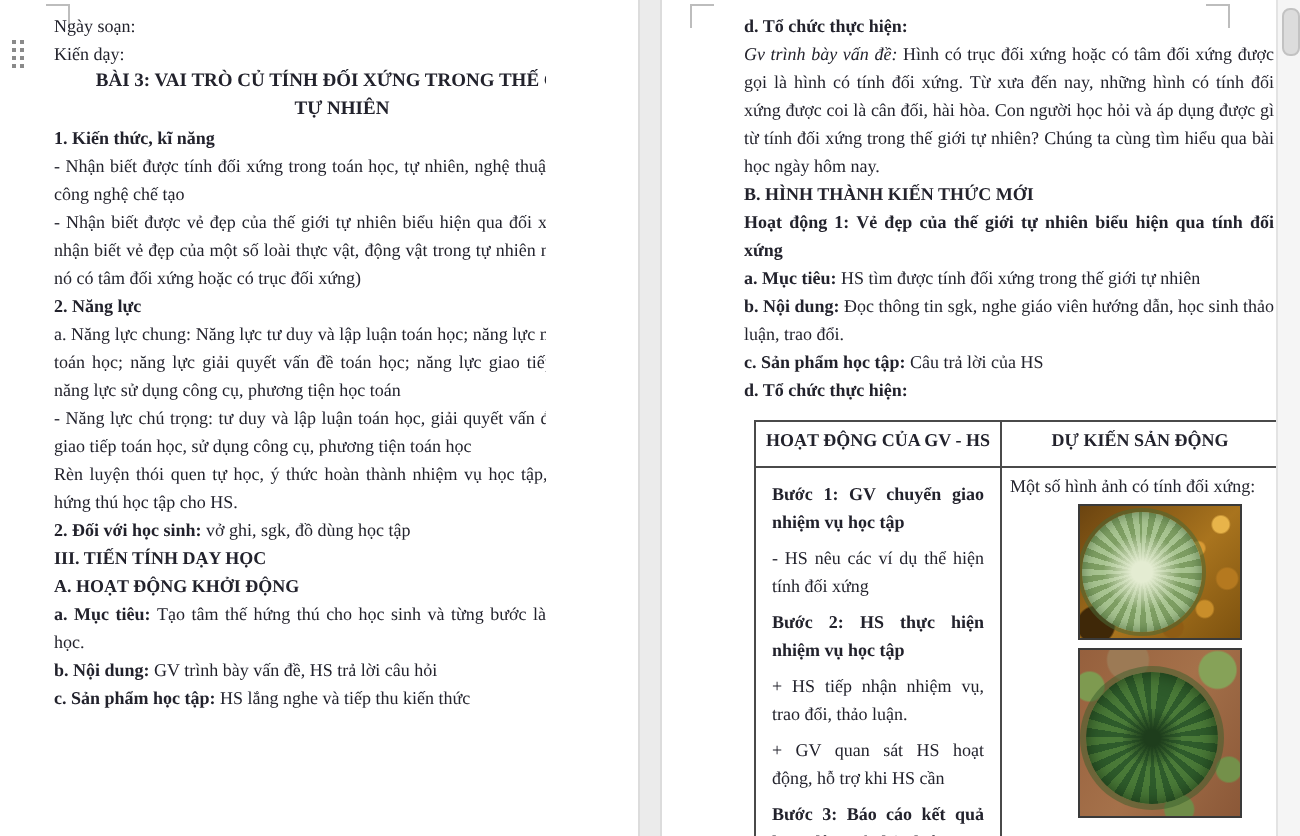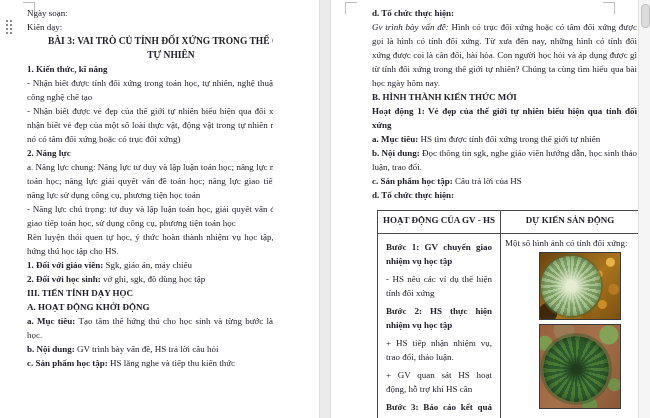--- a/index.html
+++ b/index.html
@@ -88,21 +88,20 @@
         <p><span>Ngày soạn:</span></p>
         <p><span>Kiến dạy:</span></p>
         <p class="ttl"><span class="b">BÀI 3: VAI TRÒ CỦ TÍNH ĐỐI XỨNG TRONG THẾ GIỚI TỰ NHIÊN</span></p>
         <p><span class="b">1. Kiến thức, kĩ năng</span></p>
         <p><span>- Nhận biết được tính đối xứng trong toán học, tự nhiên, nghệ thuật, kiến trúc, công nghệ chế tạo</span></p>
         <p><span>- Nhận biết được vẻ đẹp của thế giới tự nhiên biểu hiện qua đối xứng (ví dụ: nhận biết vẻ đẹp của một số loài thực vật, động vật trong tự nhiên mà hình của nó có tâm đối xứng hoặc có trục đối xứng)</span></p>
         <p><span class="b">2. Năng lực</span></p>
         <p><span>a. Năng lực chung: Năng lực tư duy và lập luận toán học; năng lực mô hình hóa toán học; năng lực giải quyết vấn đề toán học; năng lực giao tiếp toán học; năng lực sử dụng công cụ, phương tiện học toán</span></p>
         <p><span>- Năng lực chú trọng: tư duy và lập luận toán học, giải quyết vấn đề toán học, giao tiếp toán học, sử dụng công cụ, phương tiện toán học</span></p>
         <p><span>Rèn luyện thói quen tự học, ý thức hoàn thành nhiệm vụ học tập, bồi dưỡng hứng thú học tập cho HS.</span></p>
-        <p><span class="b">1. Đối với giáo viên: </span><span>Sgk, giáo án, máy chiếu</span></p>
         <p><span class="b">2. Đối với học sinh: </span><span>vở ghi, sgk, đồ dùng học tập</span></p>
         <p><span class="b">III. TIẾN TÍNH DẠY HỌC</span></p>
         <p><span class="b">A. HOẠT ĐỘNG KHỞI ĐỘNG</span></p>
         <p><span class="b">a. Mục tiêu: </span><span>Tạo tâm thế hứng thú cho học sinh và từng bước làm quen bài học.</span></p>
         <p><span class="b">b. Nội dung: </span><span>GV trình bày vấn đề, HS trả lời câu hỏi</span></p>
         <p><span class="b">c. Sản phẩm học tập: </span><span>HS lắng nghe và tiếp thu kiến thức</span></p>
       </div>
   </div>
 
   <div class="page-gap"></div>

